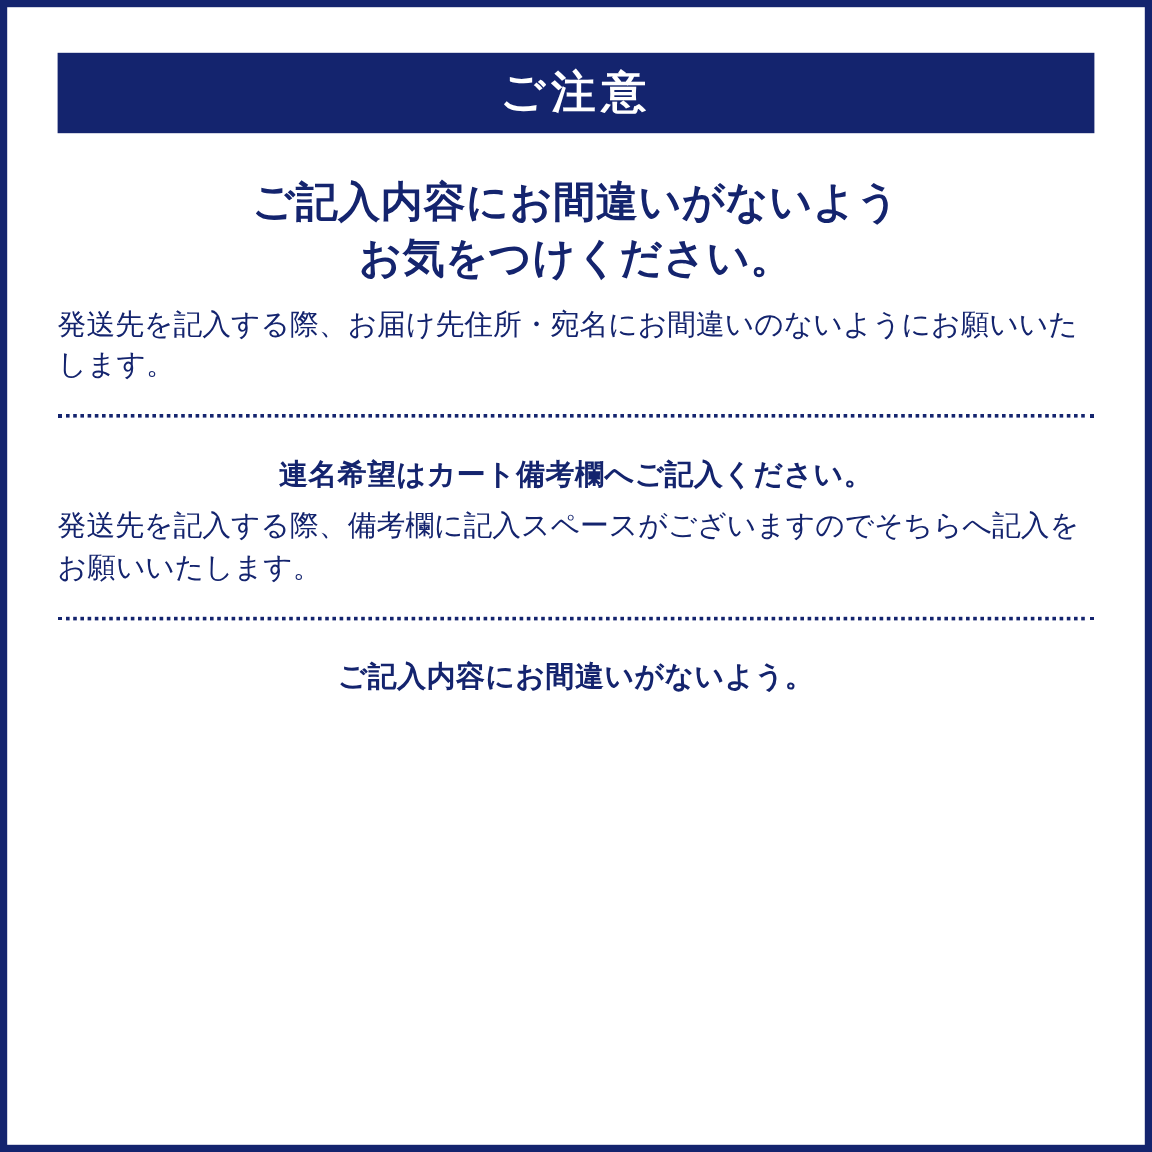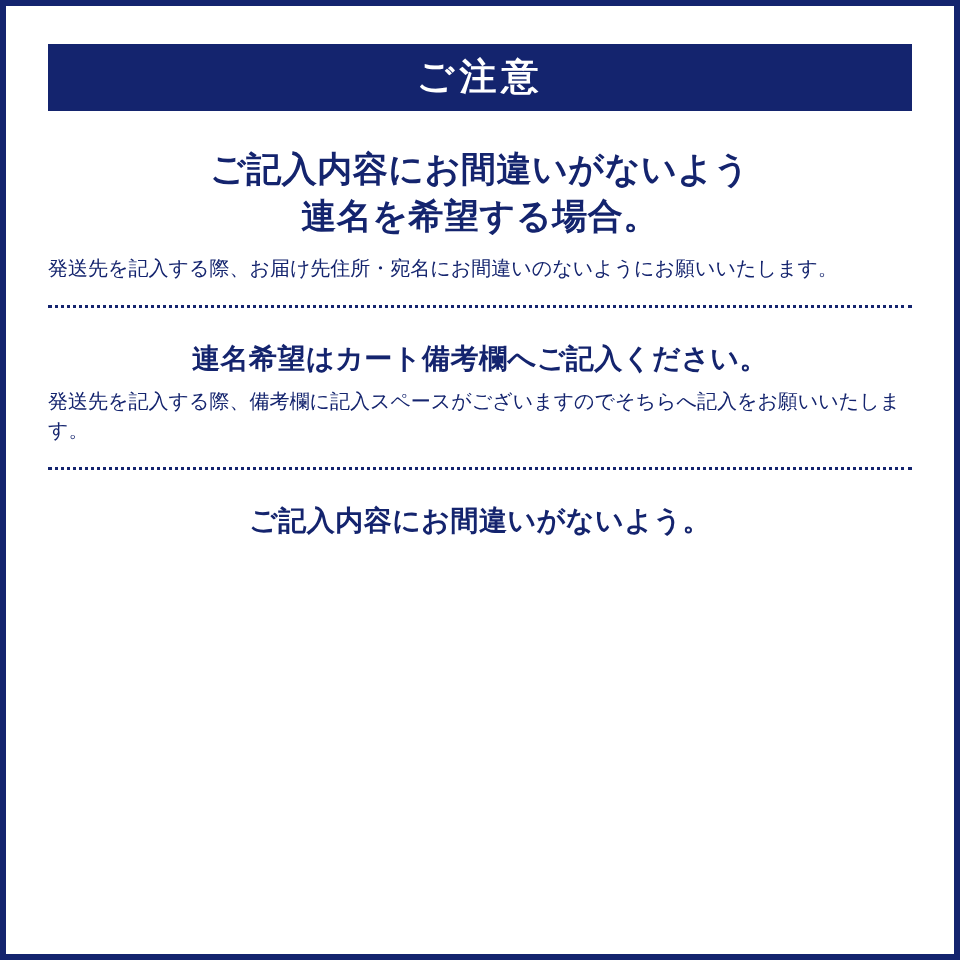--- a/index.html
+++ b/index.html
@@ -51,26 +51,26 @@
     text-align: center;
     line-height: 1.35;
     letter-spacing: 0.5px;
   }
   .sec-title.big {
     font-size: 35px;
     margin: 26px 0 14px 0;
     text-align: center;
   }
   .sec-title.mid {
-    font-size: 28px;
+    font-size: 24px;
     margin: 24px 0 10px 0;
   }
   .sec-body {
     color: #14246e;
-    font-size: 20px;
+    font-size: 24px;
     line-height: 1.45;
     letter-spacing: 0px;
     margin: 0;
   }
   .divider {
     border: none;
     border-top: 3px dotted #14246e;
     margin: 22px 0 0 0;
     height: 0;
   }
@@ -79,21 +79,21 @@
 <body>
 
 <div class="page">
   <div class="inner">
 
     <div class="banner">ご注意</div>
 
     <div class="section">
       <div class="sec-title big">
         <span>ご記入内容にお間違いがないよう</span><br>
-        <span>連名を希望する場合。</span>
+        <span>お気をつけください。</span>
       </div>
       <p class="sec-body">発送先を記入する際、お届け先住所・宛名にお間違いのないようにお願いいたします。</p>
     </div>
 
     <hr class="divider">
 
     <div class="section">
       <div class="sec-title mid">連名希望はカート備考欄へご記入ください。</div>
       <p class="sec-body">発送先を記入する際、備考欄に記入スペースがございますのでそちらへ記入をお願いいたします。</p>
     </div>

